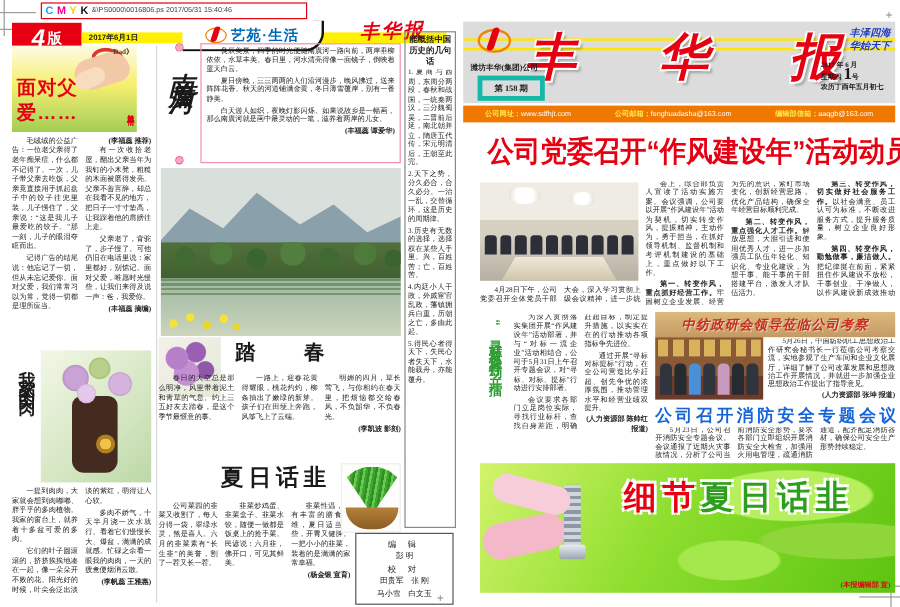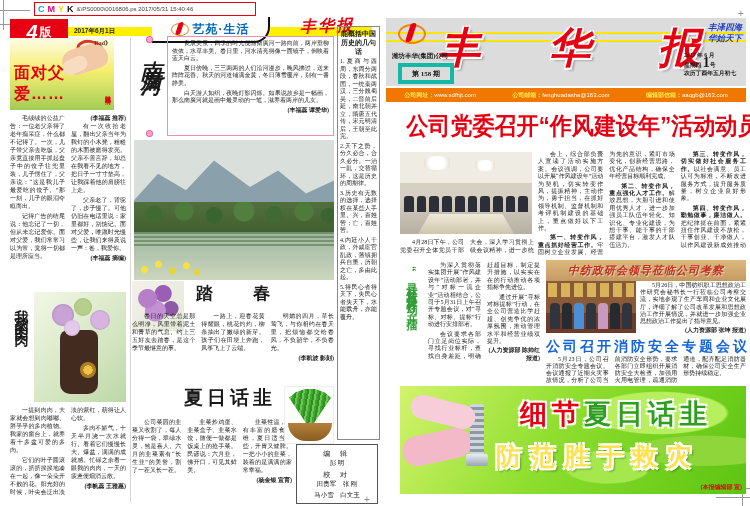--- a/index.html
+++ b/index.html
@@ -352,18 +352,17 @@
     <div class="abs banner">
       <div class="handpink">
         <span class="thumb"></span>
         <span class="bolt"></span>
         <span class="bolthead"></span>
         <span class="finger"></span>
       </div>
       <div class="bl1">
         <span class="red">细节</span><span class="grn">夏日话韭</span>
       </div>
-      <div class="bl2">防范胜于救灾</div>
       <div class="bcredit">(本报编辑部 宣)</div>
     </div>
   </div>
 
 </div>
 
 </body></html>

